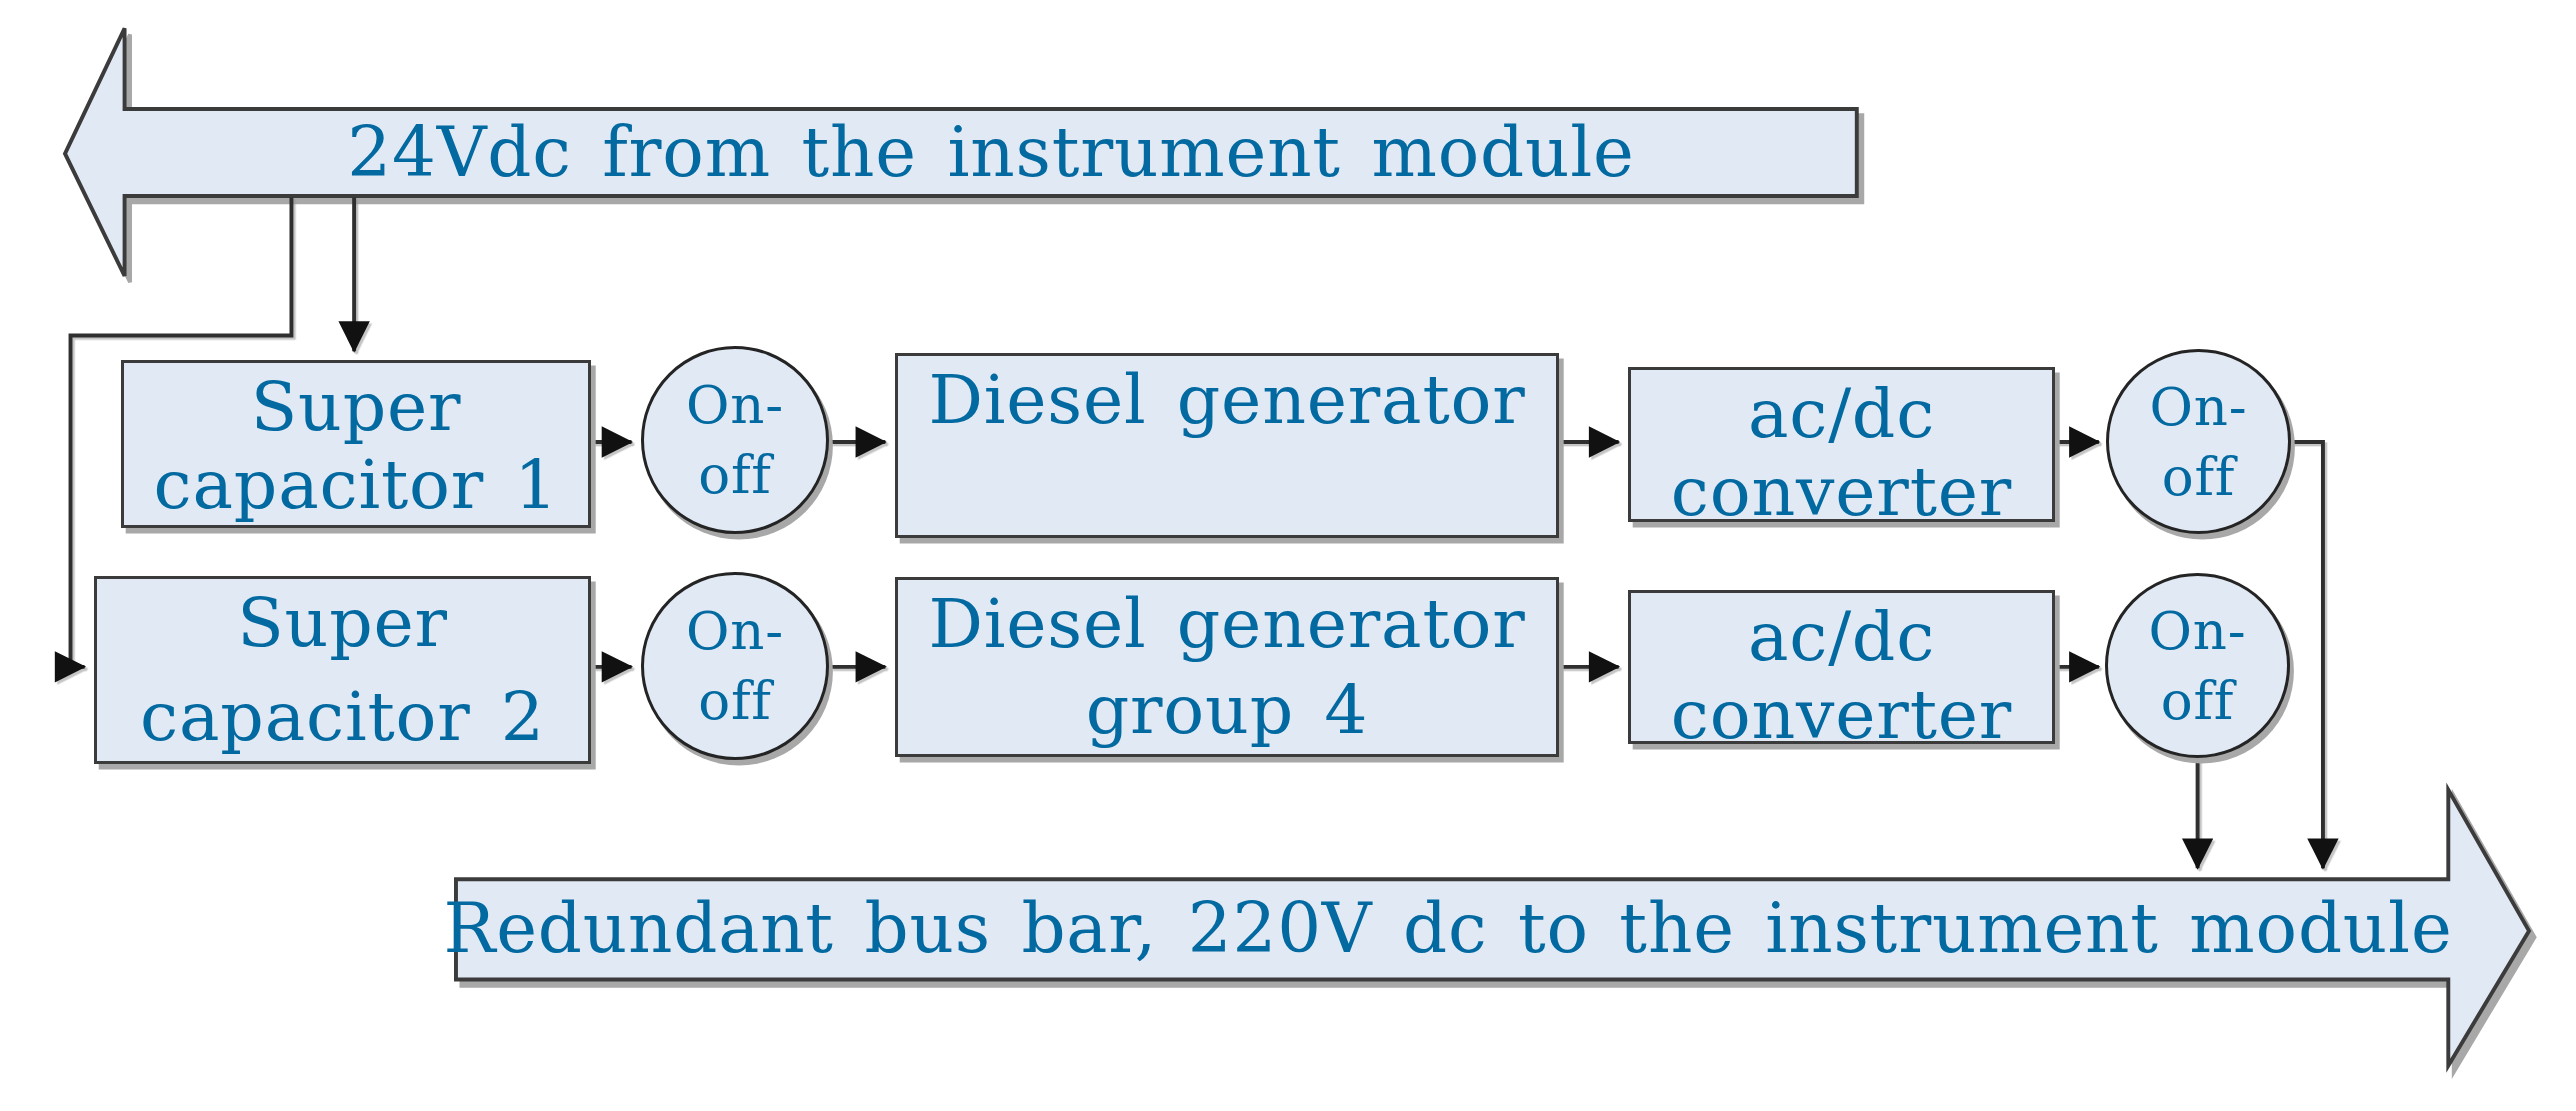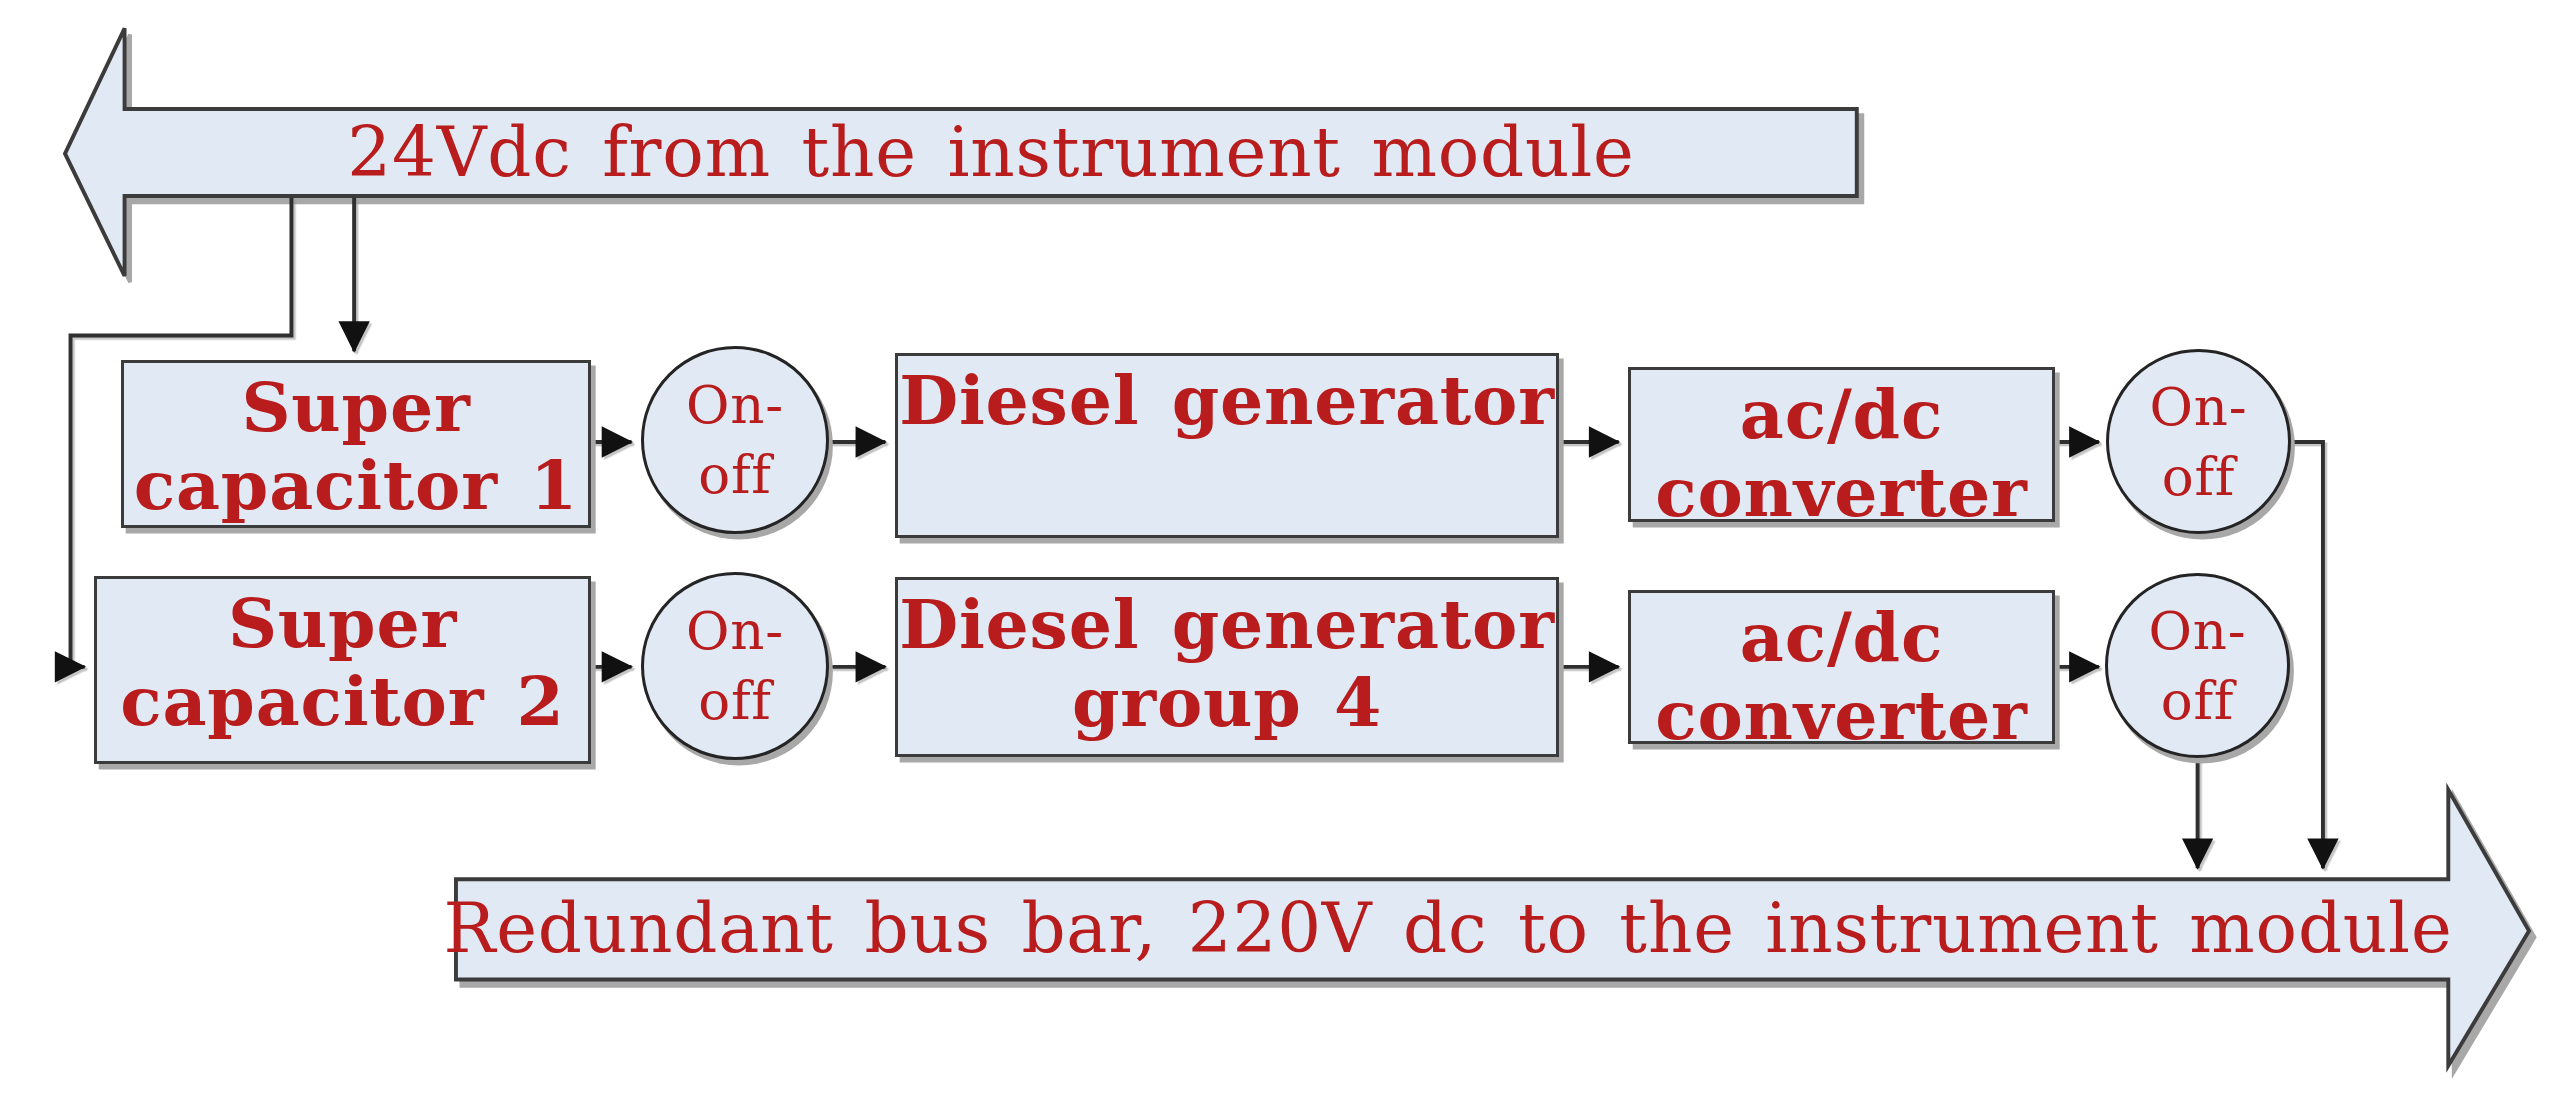--- a/index.html
+++ b/index.html
@@ -1,45 +1,44 @@
 <!DOCTYPE html>
 <html style="font-size:12.5px"><head>
 <meta charset="utf-8">
 <style>
   html,body{margin:0;padding:0;background:#ffffff;}
   .canvas{
     position:relative;
     width:2576px;height:1112px;
     background:#ffffff;
     font-family:"DejaVu Serif","Liberation Serif",serif;
-    color:#b91c1c;
+    color:#0369a1;
     overflow:hidden;
   }
   svg.layer{position:absolute;left:0;top:0;}
   .shape-label{
     position:absolute;
     display:flex;align-items:center;justify-content:center;
     font-size:69px;line-height:1.1;
     letter-spacing:0.8px;word-spacing:7.8px;
     white-space:nowrap;
     z-index:3;
   }
   .box{
     position:absolute;
     background:#e1e9f4;
     border:3.9px solid #3b3b3b;
     box-shadow:4.7px 5.5px 0 #a8a8a8;
-    display:flex;flex-direction:column;justify-content:flex-start;align-items:center;
+    display:flex;flex-direction:column;justify-content:space-between;align-items:center;
     font-size:68px;line-height:1.15;
     letter-spacing:0.8px;word-spacing:7.8px;
     box-sizing:border-box;
     padding:4.7px 0;
     z-index:2;
     white-space:nowrap;
-    font-weight:bold;
   }
   .circle{
     position:absolute;
     background:#e1e9f4;
     border:3.9px solid #242424;
     border-radius:50%;
     box-shadow:3.9px 5.5px 0 #a8a8a8;
     display:flex;flex-direction:column;justify-content:center;align-items:center;
     font-size:53px;line-height:1.32;
     letter-spacing:0.8px;

